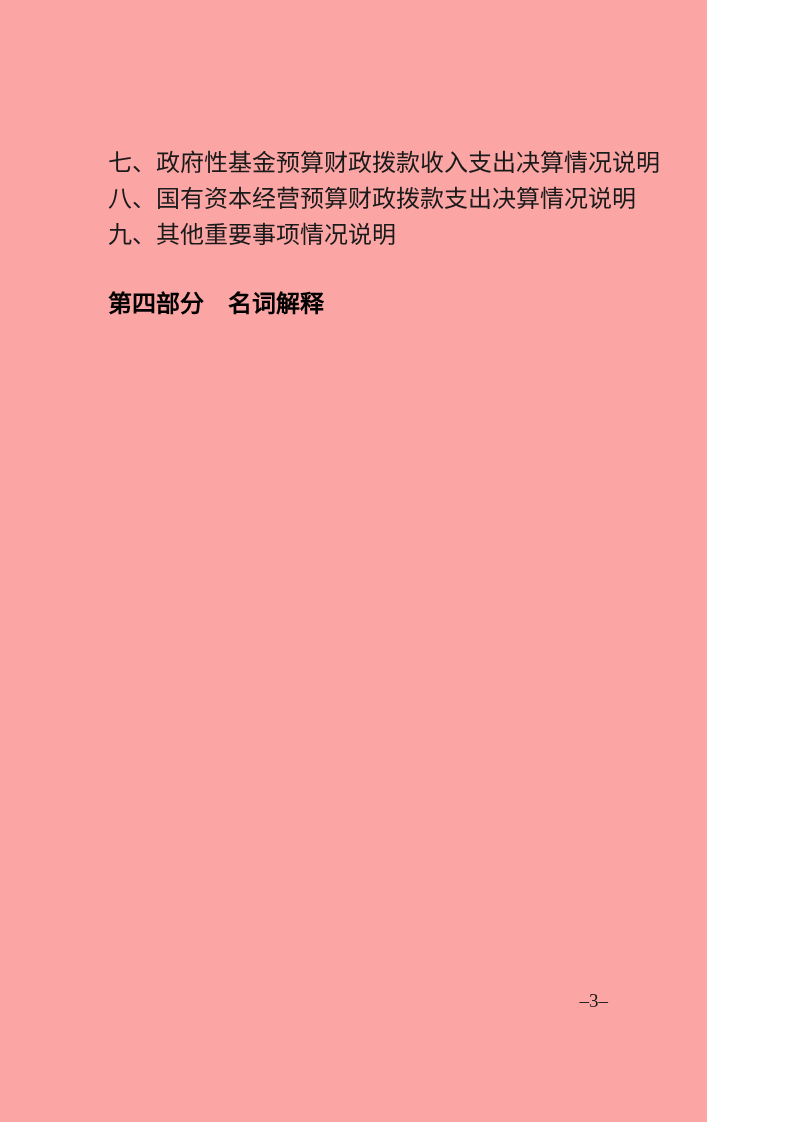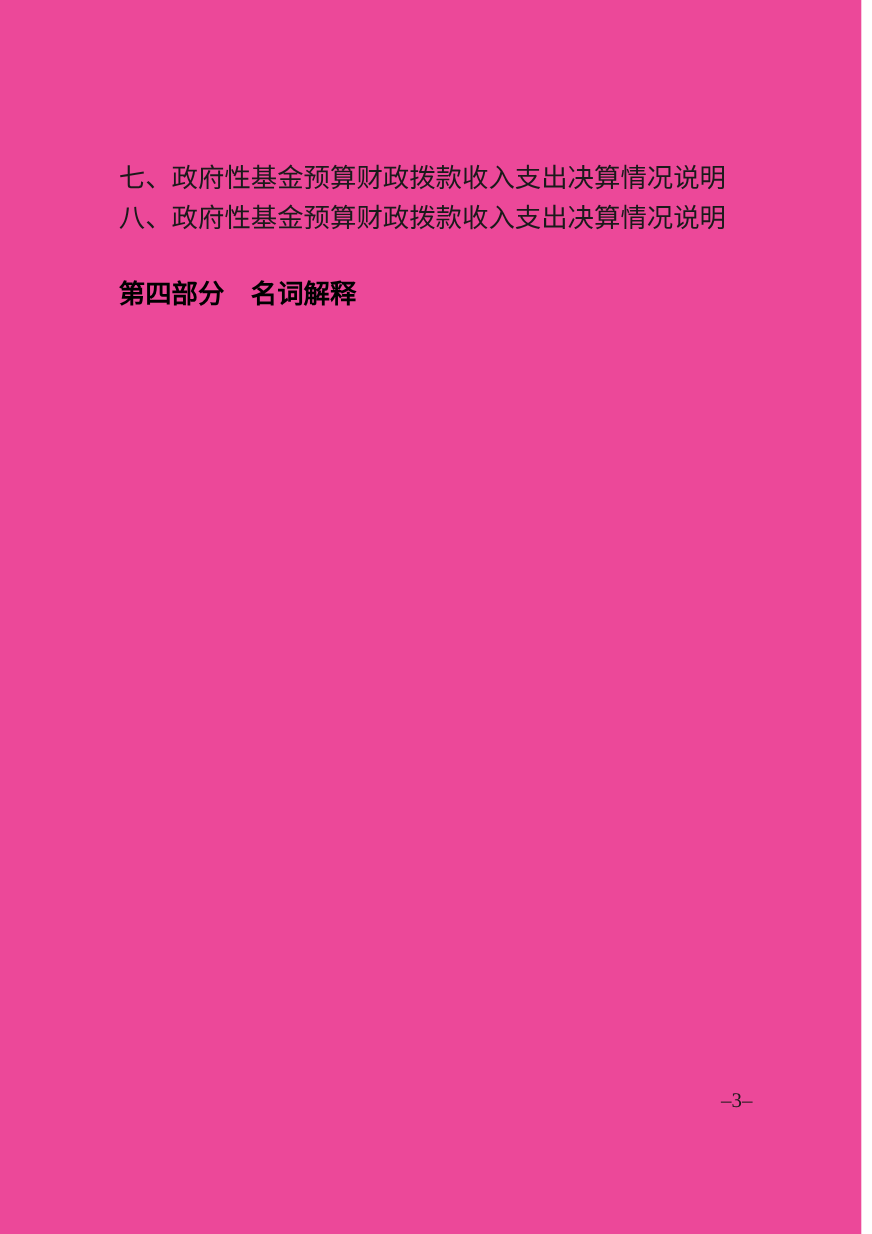--- a/index.html
+++ b/index.html
@@ -3,23 +3,23 @@
 <meta charset="utf-8">
 <title></title>
 <style>
   html, body {
     margin: 0;
     padding: 0;
     background: #ffffff;
   }
   .page {
     position: relative;
-    width: 783px;
+    width: 707px;
     height: 1122px;
-    background: #ec4899;
+    background: #fca5a5;
     overflow: hidden;
     font-family: "Liberation Serif", "DejaVu Serif", serif;
     color: #000000;
   }
   .content {
     position: absolute;
     left: 108px;
     top: 145px;
     width: 580px;
   }
@@ -50,21 +50,22 @@
     font-family: "Liberation Serif", "DejaVu Serif", serif;
   }
 </style>
 </head>
 <body>
 
 <div class="page">
 
   <main class="content">
     <p class="toc-line">七、政府性基金预算财政拨款收入支出决算情况说明</p>
-    <p class="toc-line">八、政府性基金预算财政拨款收入支出决算情况说明</p>
+    <p class="toc-line">八、国有资本经营预算财政拨款支出决算情况说明</p>
+    <p class="toc-line">九、其他重要事项情况说明</p>
     <p class="toc-line section-title">第四部分　名词解释</p>
   </main>
 
   <footer class="footer">
     <span class="page-number">–3–</span>
   </footer>
 
 </div>
 
 </body></html>

